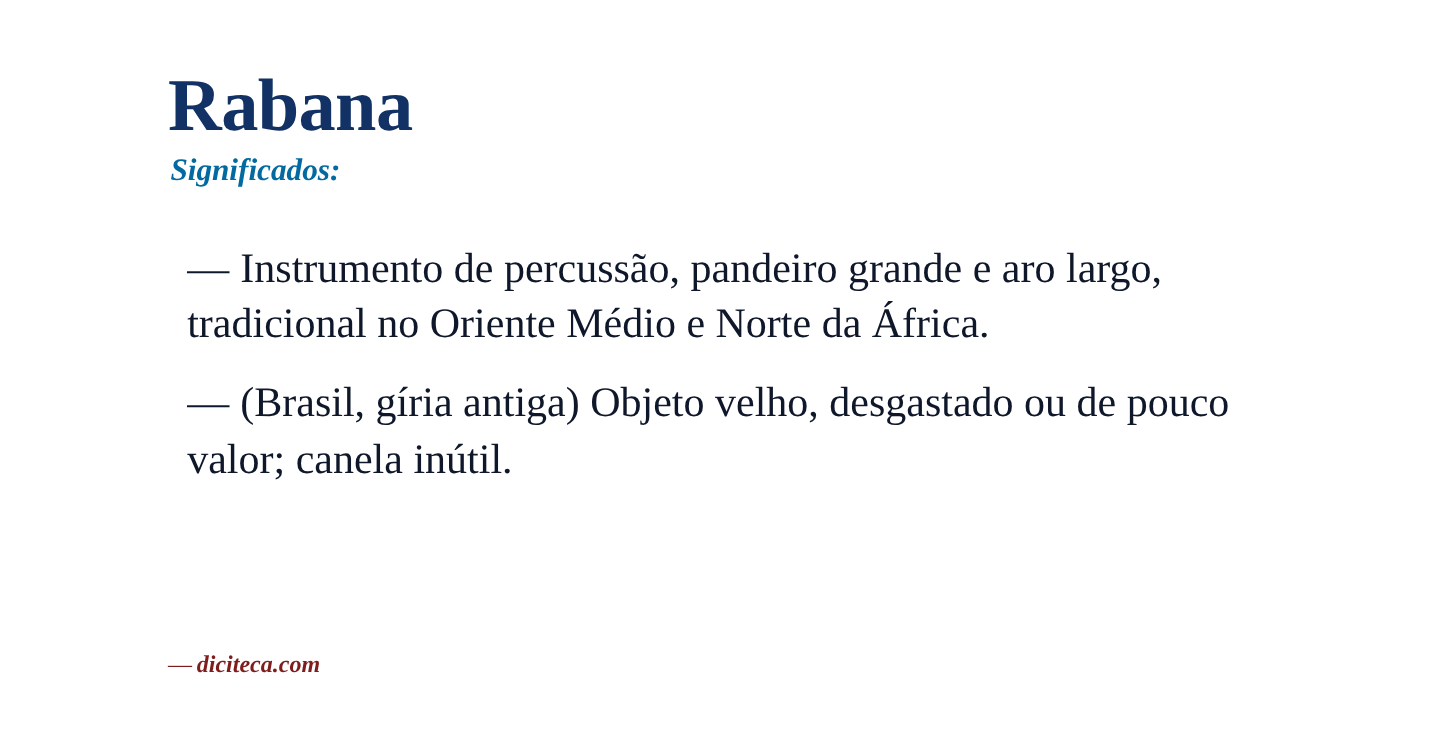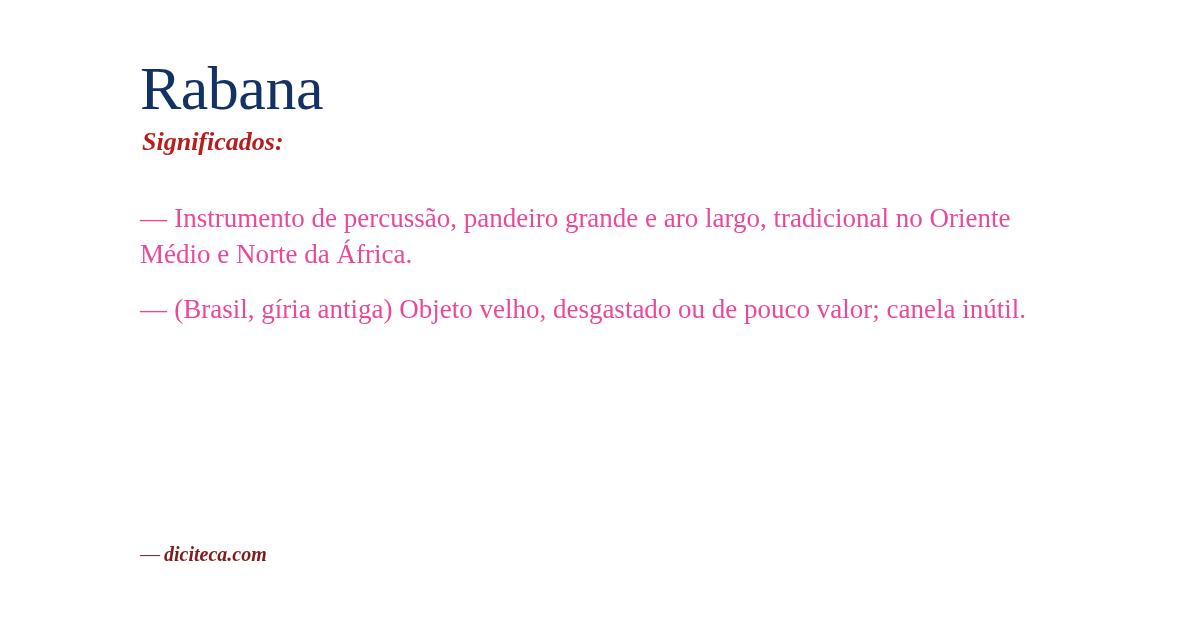--- a/index.html
+++ b/index.html
@@ -15,44 +15,44 @@
   }
   .card {
     position: relative;
     width: 1200px;
     height: 628px;
     box-sizing: border-box;
     padding: 56px 140px 0 140px;
   }
   .headword {
     font-family: "Liberation Serif", serif;
-    font-weight: normal;
+    font-weight: bold;
     font-size: 62px;
     line-height: 1.05;
     color: #123265;
     letter-spacing: -0.5px;
     margin: 0;
   }
   .subtitle {
     font-family: "Liberation Serif", serif;
     font-style: italic;
     font-weight: bold;
     font-size: 26px;
-    color: #b91c1c;
+    color: #0369a1;
     margin: 6px 0 0 2px;
   }
   .senses {
     margin-top: 44px;
   }
   .sense {
     font-family: "Liberation Serif", serif;
-    font-size: 27px;
+    font-size: 35px;
     line-height: 1.32;
-    color: #ec4899;
-    margin: 0 0 20px 0;
+    color: #0f172a;
+    margin: 0 0 20px 16px;
     max-width: 930px;
   }
   .sense:last-child {
     margin-bottom: 0;
   }
   .dash {
     letter-spacing: 0.5px;
   }
   .source {
     position: absolute;

